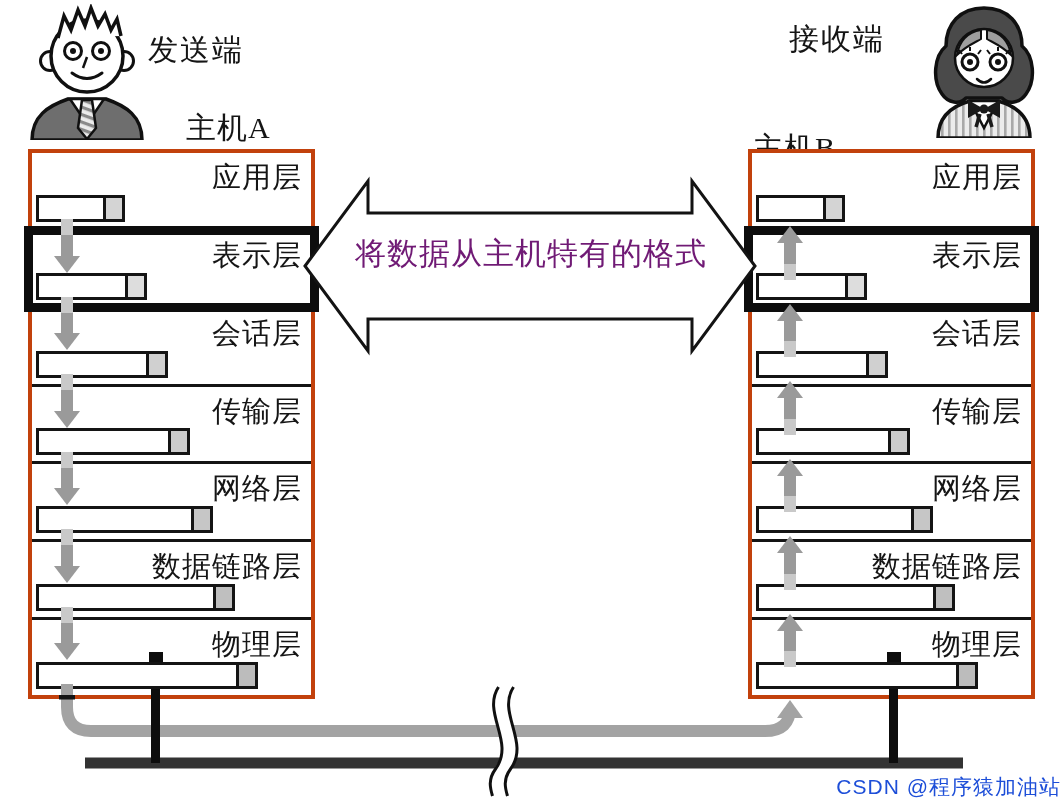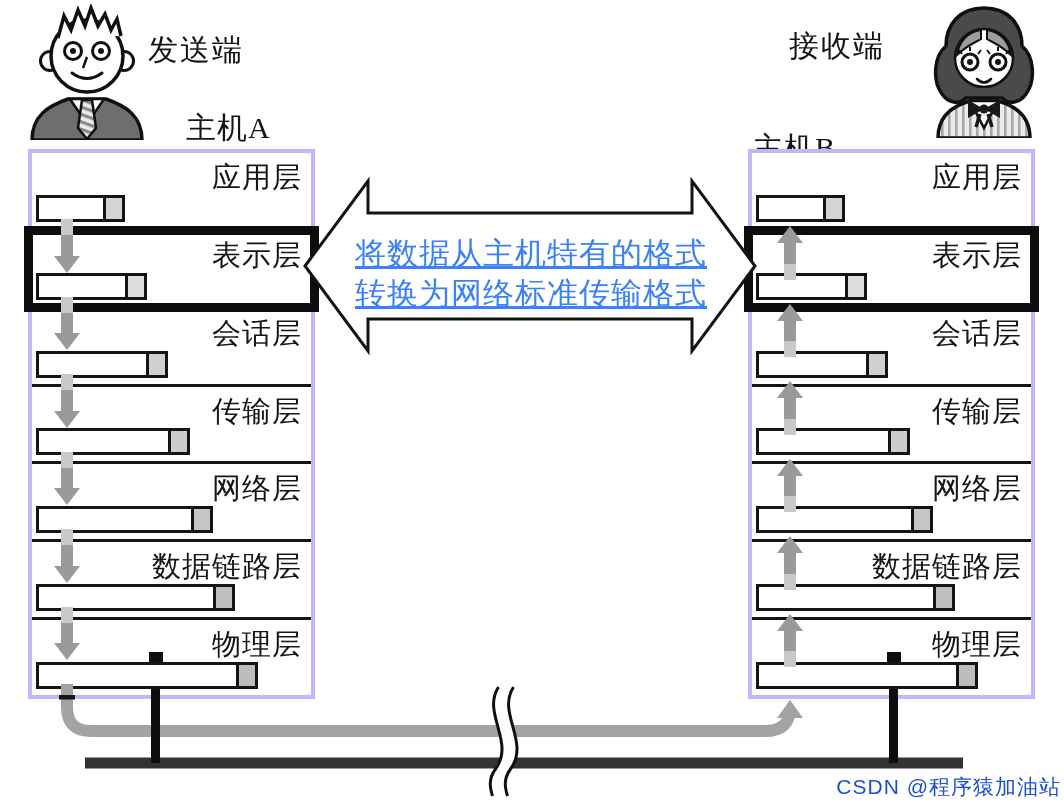--- a/index.html
+++ b/index.html
@@ -2,28 +2,28 @@
 <html><head>
 <meta charset="utf-8">
 <style>
   html,body{margin:0;padding:0;background:#fff;}
   .stage{position:relative;width:1064px;height:808px;background:#fff;overflow:hidden;
          font-family:"Liberation Serif","DejaVu Serif",serif;color:#151515;}
   
   .toplabel{position:absolute;font-size:30px;line-height:1;letter-spacing:2px;white-space:nowrap;text-align:center;}
   .lbl-sender-role{left:148px;top:35px;}
   .lbl-sender-host{left:186px;top:113px;letter-spacing:1px;}
-  .lbl-receiver-role{left:789px;top:31px;}
+  .lbl-receiver-role{left:789px;top:24px;}
   .lbl-receiver-host{left:753px;top:101px;letter-spacing:1px;margin-top:32px;}
   
   .avatar{position:absolute;}
   .avatar-man{left:28px;top:4px;}
   .avatar-woman{left:920px;top:6px;}
   
-  .stack{position:absolute;top:149px;width:287px;height:550px;border:4px solid #c4b5fd;
+  .stack{position:absolute;top:149px;width:287px;height:550px;border:4px solid #c2410c;
          box-sizing:border-box;display:flex;flex-direction:column;background:#fff;}
   .stack-left{left:28px;}
   .stack-right{left:748px;}
   .layer{flex:1 1 0;position:relative;box-sizing:border-box;}
   .layer + .layer{border-top:3px solid #141414;text-decoration:underline;}
   .layer-label{position:absolute;top:10px;right:9px;font-size:29px;line-height:1;
                letter-spacing:1px;white-space:nowrap;}
   .pbar{position:absolute;left:4px;bottom:6px;height:27px;box-sizing:border-box;
         border:3px solid #141414;background:#fff;}
   .ptail{position:absolute;top:-3px;bottom:-3px;right:-3px;width:22px;box-sizing:border-box;
@@ -31,21 +31,21 @@
   .w1{width:89px;}  .w2{width:111px;} .w3{width:132px;} .w4{width:154px;}
   .w5{width:177px;} .w6{width:199px;} .w7{width:222px;}
   .g1{background:#d4d4d4;} .g2{background:#dddddd;} .g3{background:#d0d0d0;}
   .g4{background:#cccccc;} .g5{background:#c6c6c6;} .g6{background:#bfbfbf;} .g7{background:#bcbcbc;}
   .hl-presentation{position:absolute;left:-8px;top:73px;width:295px;height:86px;
         box-sizing:border-box;border:9px solid #0d0d0d;z-index:2;pointer-events:none;}
   
   .overlay{position:absolute;left:0;top:0;width:1064px;height:808px;z-index:5;pointer-events:none;}
   
   .annotation{position:absolute;left:355px;top:234px;width:350px;z-index:6;text-align:center;
-              font-size:31px;line-height:40px;letter-spacing:1px;white-space:nowrap;color:#3b82f6;text-decoration:underline;}
+              font-size:31px;line-height:40px;letter-spacing:1px;white-space:nowrap;color:#701a75;}
   
   .watermark{position:absolute;right:3px;bottom:7px;font-size:21px;letter-spacing:1px;
              color:#1d4ed8;font-family:"Liberation Sans","DejaVu Sans",sans-serif;z-index:6;}
 </style>
 </head>
 <body>
 
 <div class="stage">
 
   <div class="toplabel lbl-sender-role">发送端</div>
@@ -254,18 +254,17 @@
       <path d="M506,687 C489,713 523,742 503,769 C495,780 498,789 500,796" fill="none" stroke="#ffffff" stroke-width="15"></path>
       <path d="M498.5,687 C481.5,713 515.5,742 495.5,769 C487.5,780 490.5,789 492.5,796" fill="none" stroke="#101010" stroke-width="3"></path>
       <path d="M513.5,687 C496.5,713 530.5,742 510.5,769 C502.5,780 505.5,789 507.5,796" fill="none" stroke="#101010" stroke-width="3"></path>
     </g>
 
     <polygon points="305,266 368,181 368,213 692,213 692,181 755,266 692,351 692,319 368,319 368,351" fill="#ffffff" stroke="#131313" stroke-width="3" stroke-linejoin="miter"></polygon>
   </svg>
 
   <div class="annotation">
     <div>将数据从主机特有的格式</div>
-    <div>转换为网络标准传输格式</div>
   </div>
 
   <div class="watermark">CSDN @程序猿加油站</div>
 
 </div>
 
 </body></html>

